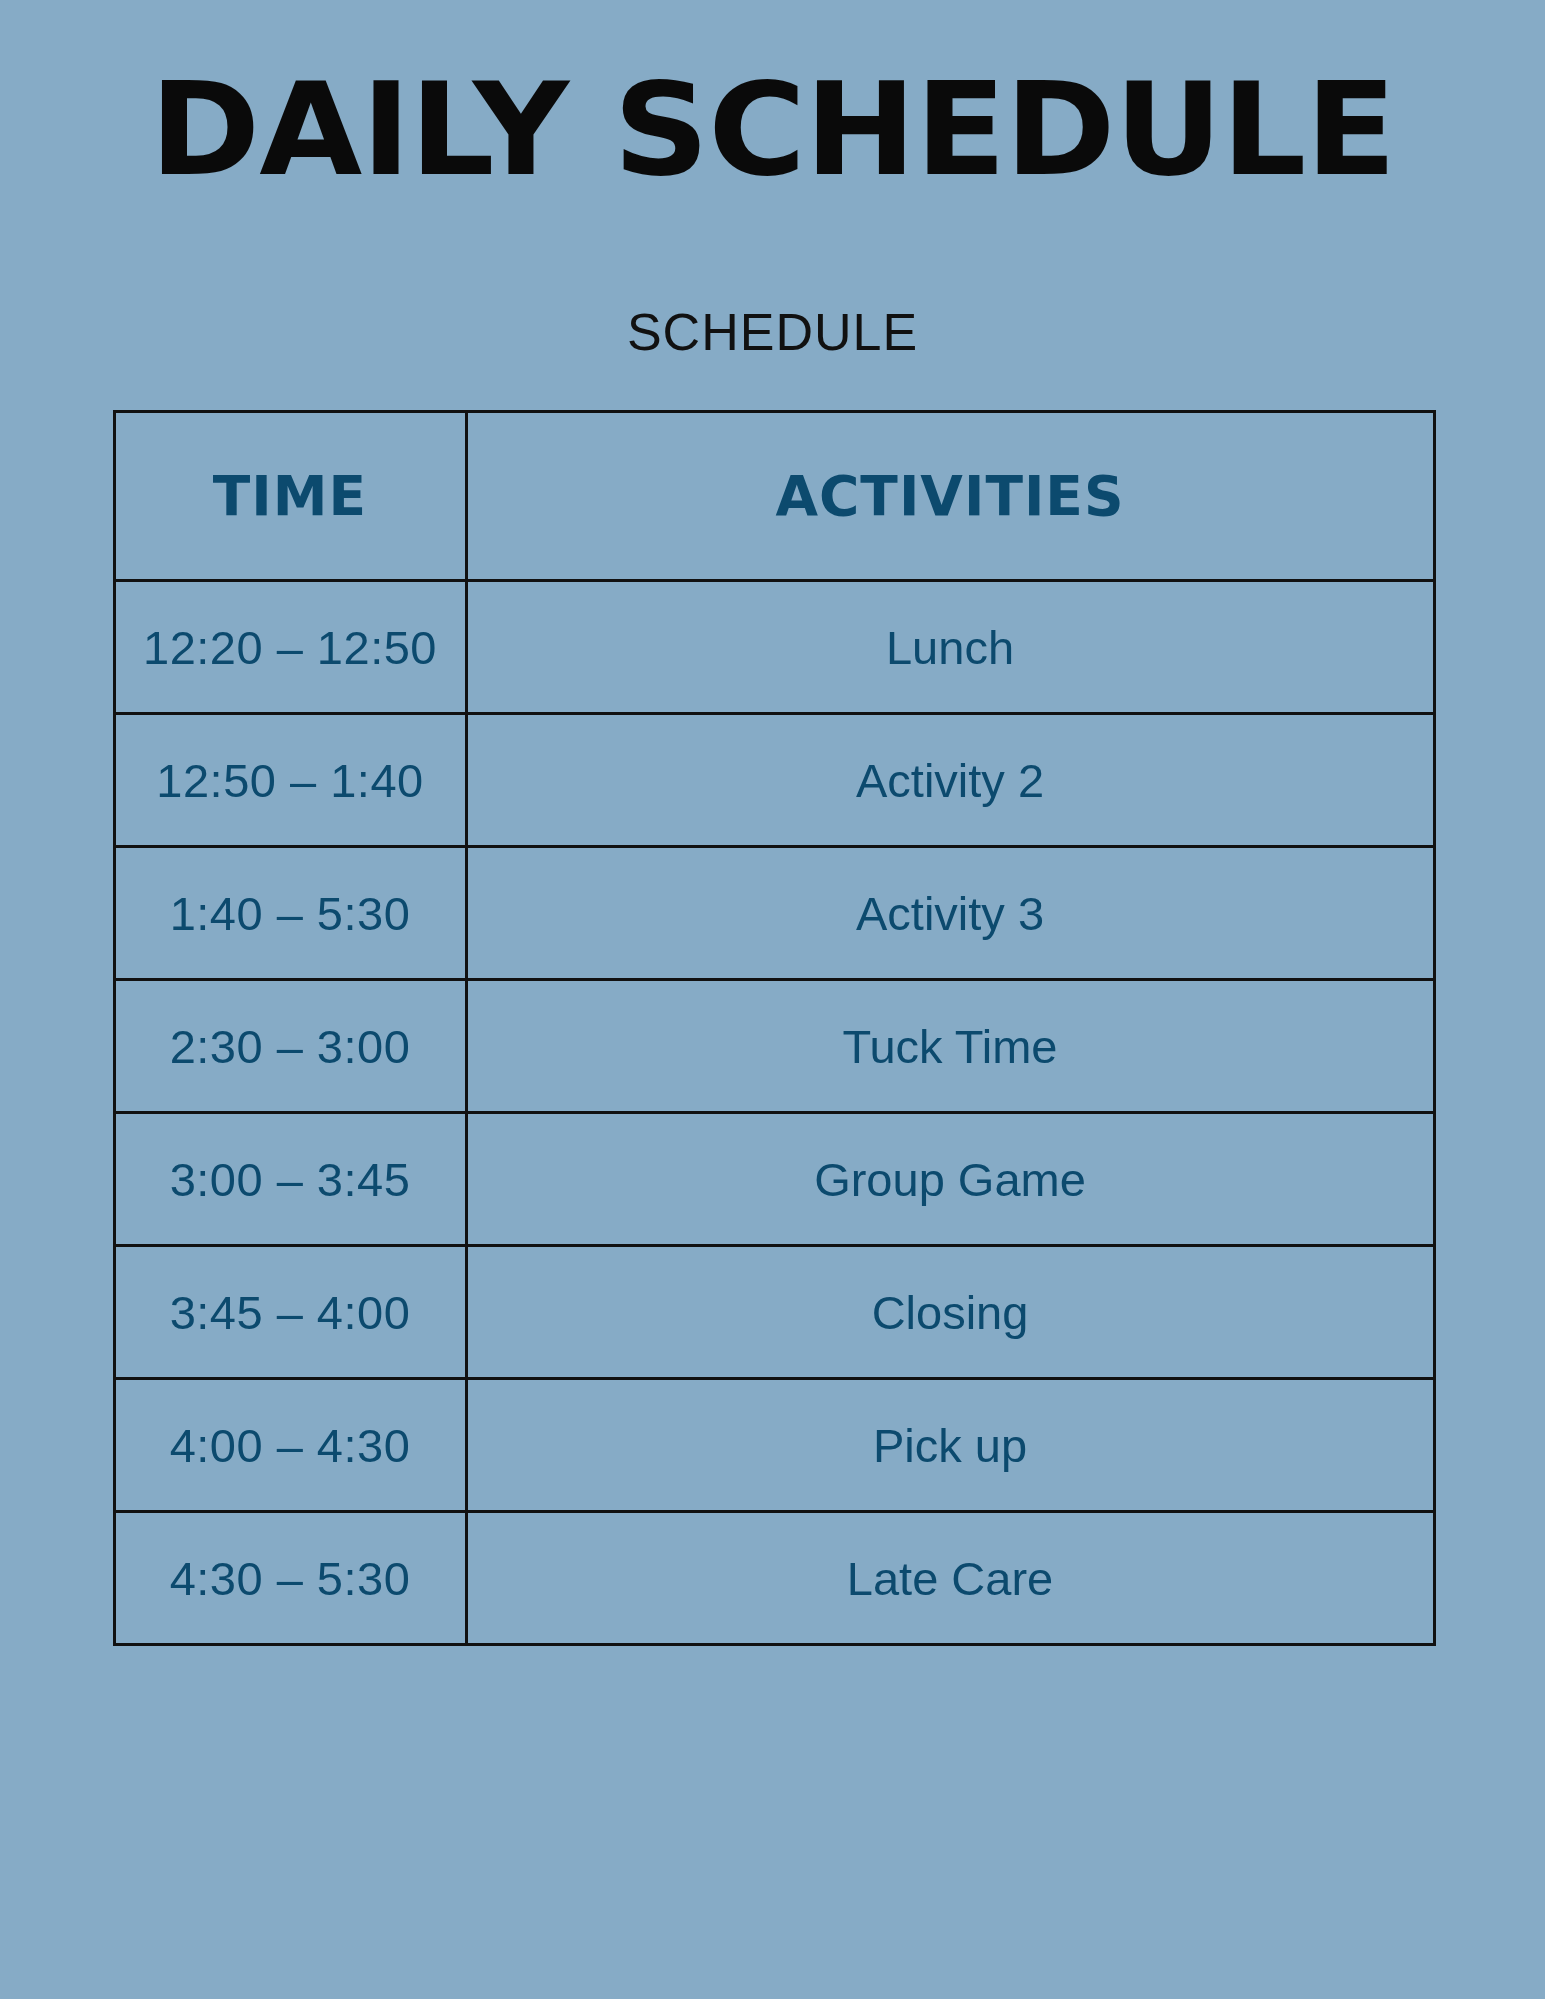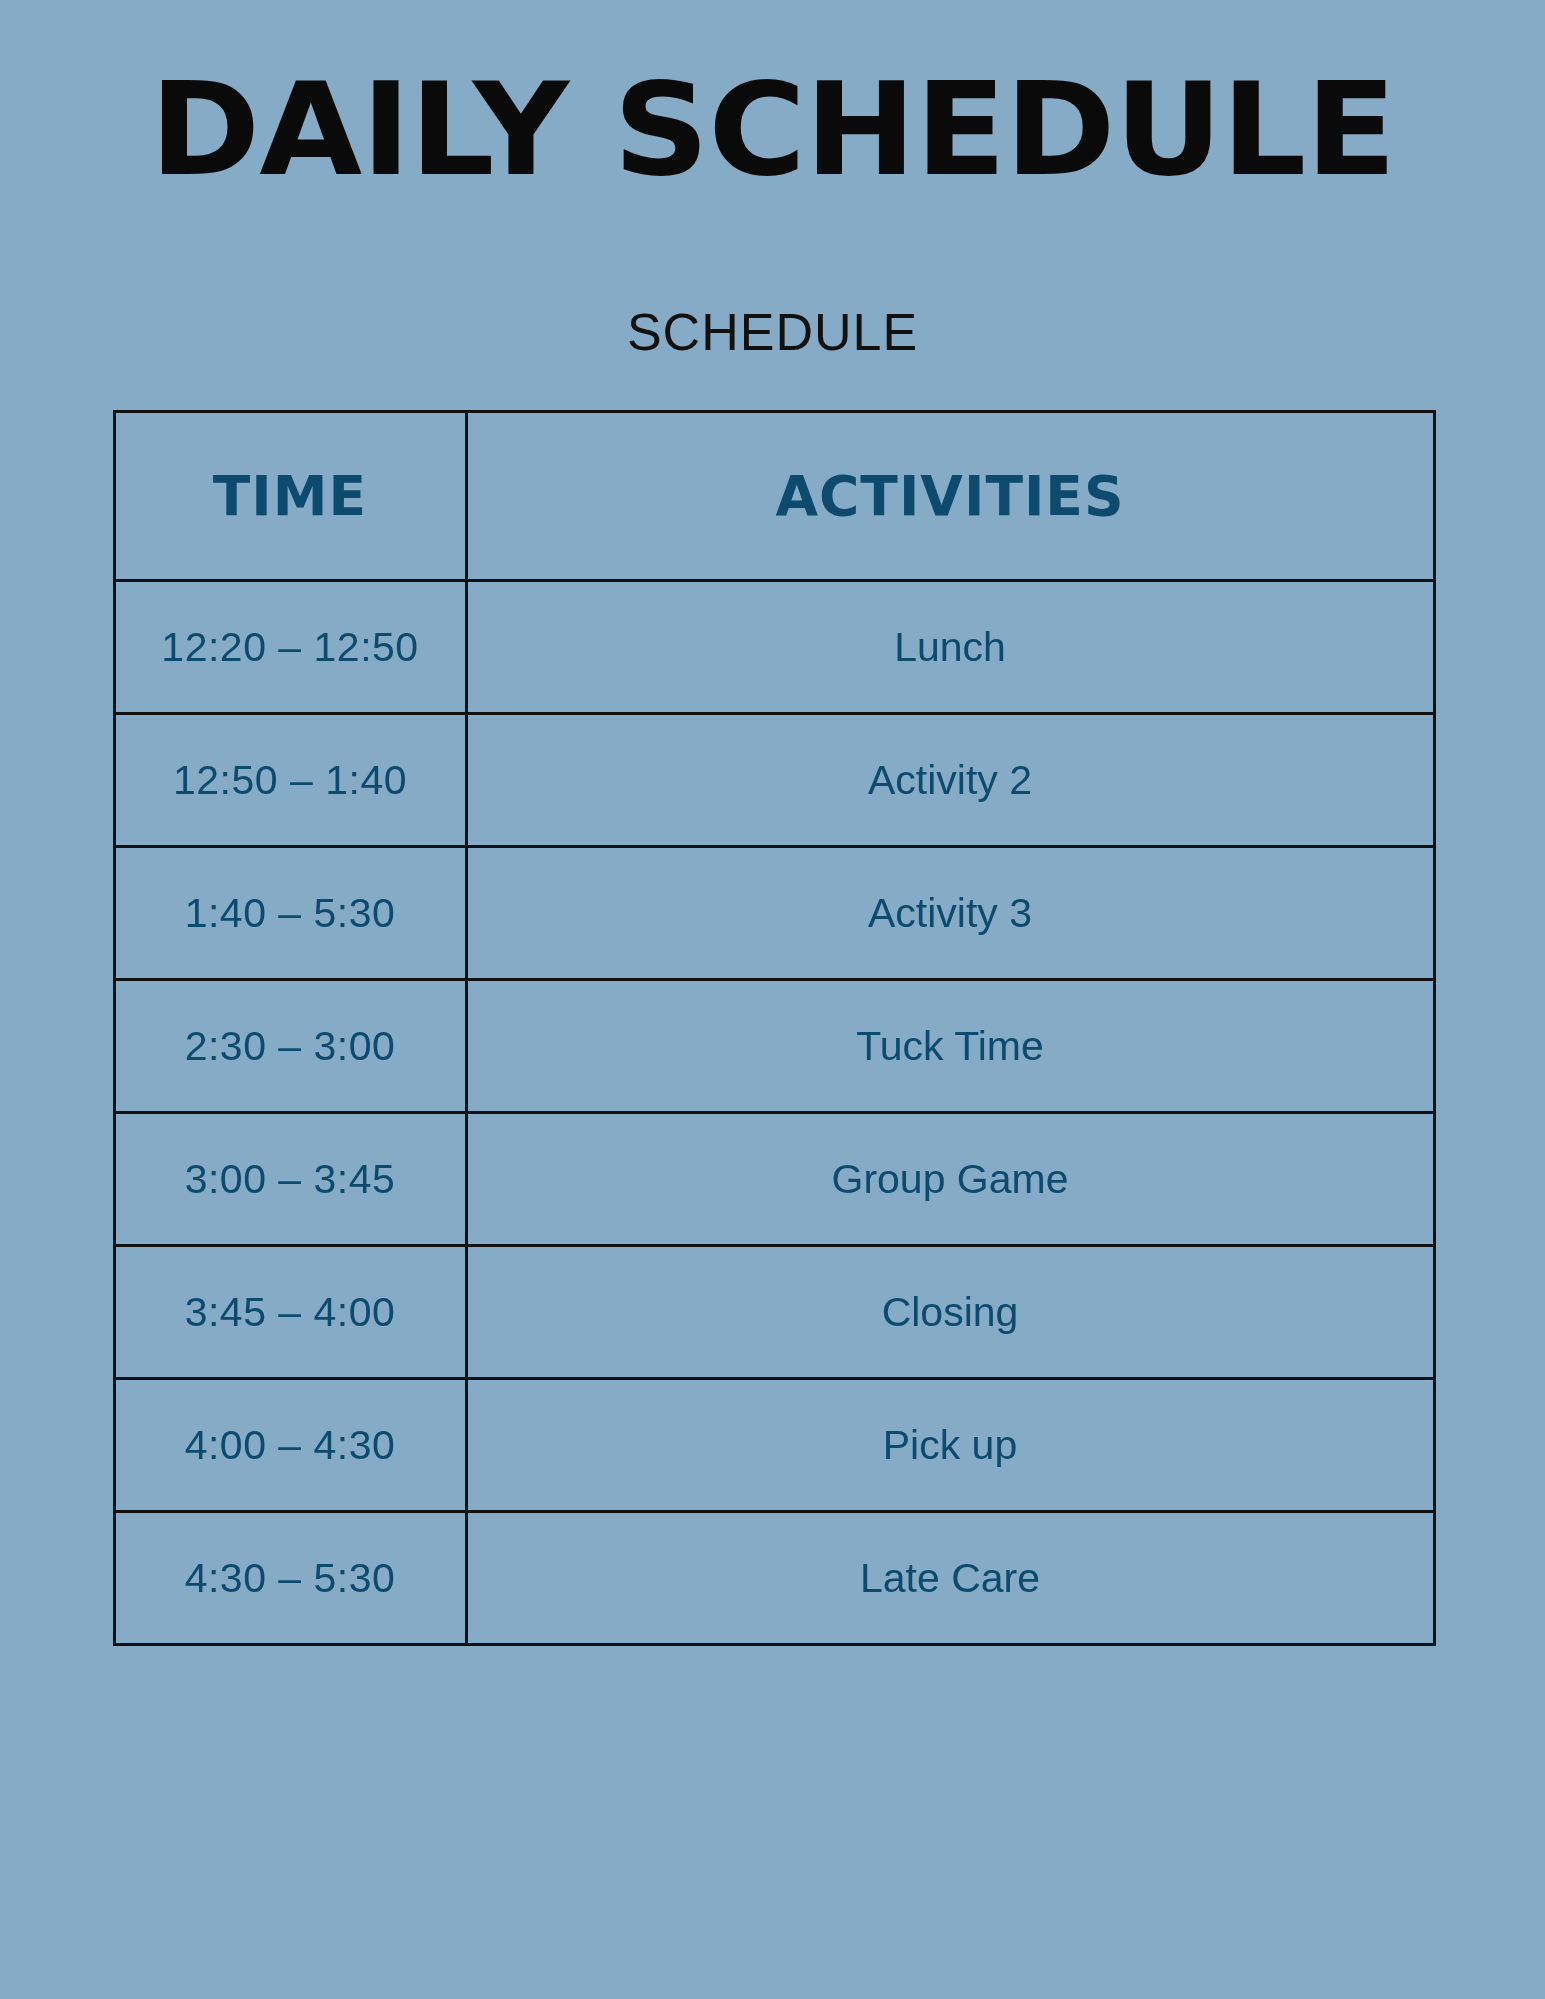--- a/index.html
+++ b/index.html
@@ -64,21 +64,21 @@
     font-family: "DejaVu Sans", sans-serif;
     font-weight: bold;
     font-size: 55px;
     letter-spacing: 1px;
     height: 166px;
     padding: 0;
   }
   table.schedule td {
     font-family: "Liberation Sans", sans-serif;
     font-weight: normal;
-    font-size: 41px;
+    font-size: 47px;
     height: 130px;
     padding: 0;
   }
   td.time-cell { font-size: 40px; letter-spacing: 0.5px; }
   td.act-cell  { font-size: 41px; }
 </style>
 </head>
 <body>
 
 <div class="page">

